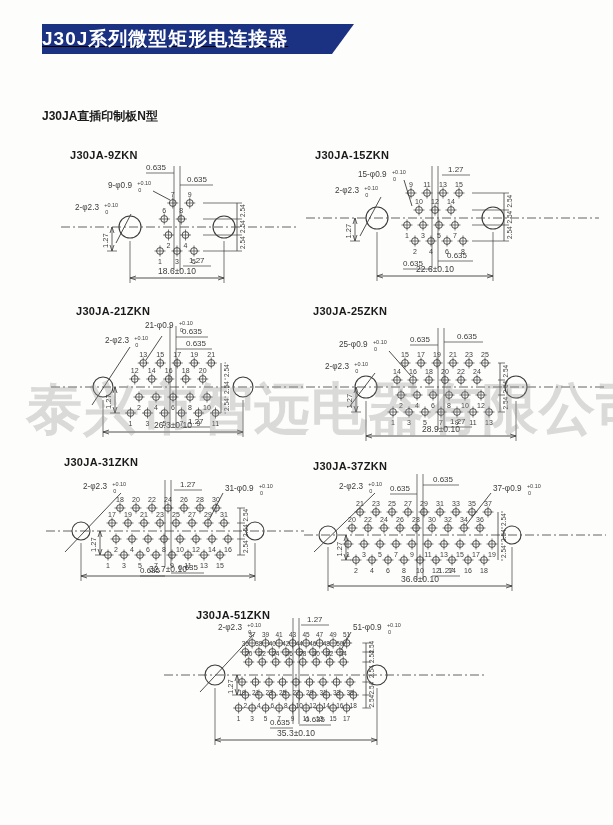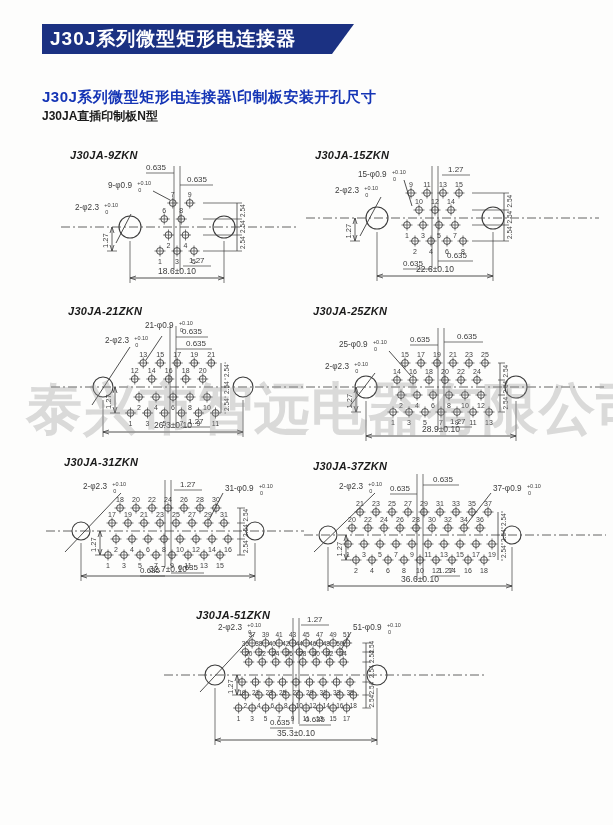--- a/index.html
+++ b/index.html
@@ -1,37 +1,36 @@
 <!DOCTYPE html>
 <html><head>
 <meta charset="utf-8">
 <style>
   html,body{margin:0;padding:0;background:#e8e8e8;}
   .page{position:relative;width:613px;height:825px;background:#fdfdfc;overflow:hidden;
         font-family:"Liberation Sans","DejaVu Sans",sans-serif;}
   .header-bar{position:absolute;left:42px;top:24px;width:312px;height:30px;
         clip-path:polygon(0 0,100% 0,calc(100% - 22px) 100%,0 100%);
-        display:flex;align-items:center;padding-left:8px;box-sizing:border-box;}
+        display:flex;align-items:center;box-sizing:border-box;text-decoration:underline;}
   .header-bar span{color:#fff;font-weight:bold;font-size:19px;letter-spacing:1px;}
   .subtitle{position:absolute;left:42px;top:88px;font-weight:bold;font-size:15px;letter-spacing:.5px;}
   .note{position:absolute;left:42px;font-weight:bold;font-size:12px;color:#1a1a1a;}
   .watermark{position:absolute;left:26px;top:372px;width:575px;font-size:56px;font-weight:bold;
         color:rgba(150,150,150,0.34);white-space:nowrap;letter-spacing:1px;pointer-events:none;z-index:5;}
   .dia{position:absolute;}
-  .dia-title{position:absolute;font-weight:bold;font-size:11px;color:#1a1a1a;letter-spacing:.3px;font-style:italic;}
+  .dia-title{position:absolute;font-weight:bold;font-size:11px;color:#1a1a1a;letter-spacing:.3px;}
   svg text{font-family:"Liberation Sans","DejaVu Sans",sans-serif;}
 </style>
 </head>
 <body>
 
 <div class="page">
   <div class="header-bar" style="background: rgb(27, 49, 130);">
     <span style="color: rgb(255, 255, 255);">J30J系列微型矩形电连接器</span>
   </div>
-  <div class="subtitle" style="color: rgb(21, 53, 181);">J30J系列微型矩形电连接器\印制板安装开孔尺寸</div>
   <div class="note" style="top:108px">J30JA直插印制板N型</div>
   <div class="watermark" style="color: rgba(150, 150, 150, 0.34);">泰兴市智远电器有限公司</div>
   <div id="diagrams">
       <div class="dia-title" style="left: 70px; top: 149px;">J30JA-9ZKN</div>
       <div class="dia" style="left: 55px; top: 158px;"><svg width="250" height="135">
           <line x1="6" y1="69" x2="244" y2="69" stroke="#3c3c3c" stroke-width="0.8" fill="none" stroke-dasharray="9 3 2 3"></line>
           <line x1="119" y1="8" x2="119" y2="112" stroke="#3c3c3c" stroke-width="0.7" fill="none"></line>
           <line x1="125" y1="8" x2="125" y2="112" stroke="#3c3c3c" stroke-width="0.7" fill="none"></line>
           <circle cx="75" cy="69" r="11" stroke="#3c3c3c" stroke-width="1.1" fill="none"></circle>
           <circle cx="169" cy="69" r="11" stroke="#3c3c3c" stroke-width="1.1" fill="none"></circle>
@@ -207,21 +206,21 @@
           <line x1="142" y1="17" x2="170" y2="17" stroke="#3c3c3c" stroke-width="0.7" fill="none"></line>
           <text x="58" y="19" fill="#3c3c3c" font-size="8.2" text-anchor="start">15-φ0.9</text>
           <text x="91.9" y="16" fill="#3c3c3c" font-size="5.5" text-anchor="start">+0.10</text>
           <text x="92.9" y="23" fill="#3c3c3c" font-size="5.5" text-anchor="start">0</text>
           <line x1="104" y1="22" x2="112" y2="48" stroke="#3c3c3c" stroke-width="0.9" fill="none"></line>
           <text x="35" y="35" fill="#3c3c3c" font-size="8.2" text-anchor="start">2-φ2.3</text>
           <text x="64.2" y="32" fill="#3c3c3c" font-size="5.5" text-anchor="start">+0.10</text>
           <text x="65.2" y="39" fill="#3c3c3c" font-size="5.5" text-anchor="start">0</text>
           <line x1="81" y1="39" x2="60" y2="78" stroke="#3c3c3c" stroke-width="0.9" fill="none"></line>
         </svg></div>
-      <div class="dia-title" style="left: 68px; top: 305px;">J30JA-21ZKN</div>
+      <div class="dia-title" style="left: 76px; top: 305px;">J30JA-21ZKN</div>
       <div class="dia" style="left: 45px; top: 312px;"><svg width="265" height="140">
           <line x1="6" y1="75" x2="259" y2="75" stroke="#3c3c3c" stroke-width="0.8" fill="none" stroke-dasharray="9 3 2 3"></line>
           <line x1="125" y1="14" x2="125" y2="116" stroke="#3c3c3c" stroke-width="0.7" fill="none"></line>
           <line x1="131" y1="14" x2="131" y2="116" stroke="#3c3c3c" stroke-width="0.7" fill="none"></line>
           <circle cx="58" cy="75" r="10" stroke="#3c3c3c" stroke-width="1.1" fill="none"></circle>
           <circle cx="198" cy="75" r="10" stroke="#3c3c3c" stroke-width="1.1" fill="none"></circle>
           <circle cx="98.25" cy="51" r="3.4" stroke="#3c3c3c" stroke-width="0.9" fill="none"></circle>
           <line x1="92.75" y1="51" x2="103.75" y2="51" stroke="#3c3c3c" stroke-width="0.7" fill="none"></line>
           <line x1="98.25" y1="45.5" x2="98.25" y2="56.5" stroke="#3c3c3c" stroke-width="0.7" fill="none"></line>
           <text x="98.25" y="44.5" fill="#3c3c3c" font-size="7" text-anchor="middle">13</text>

